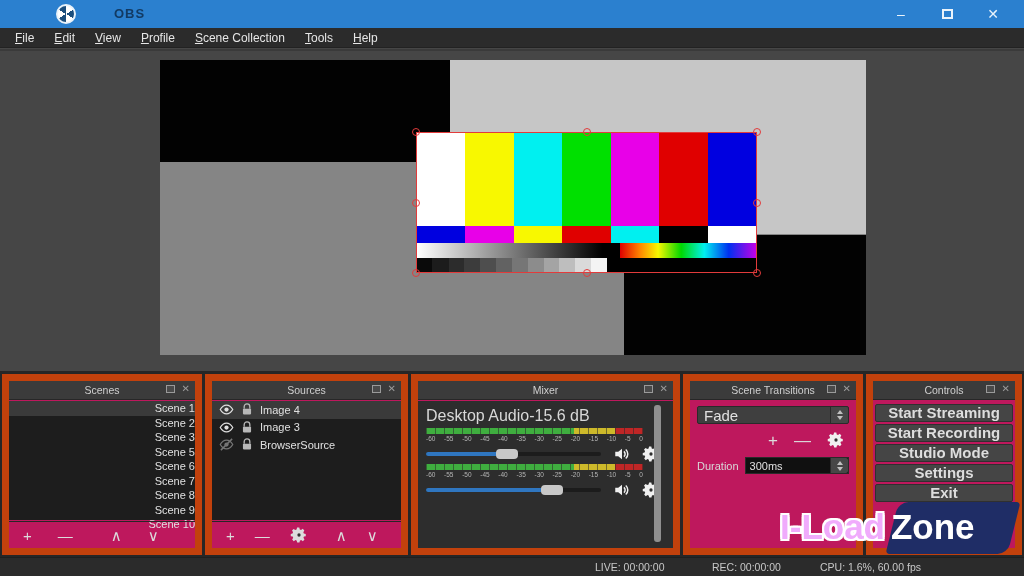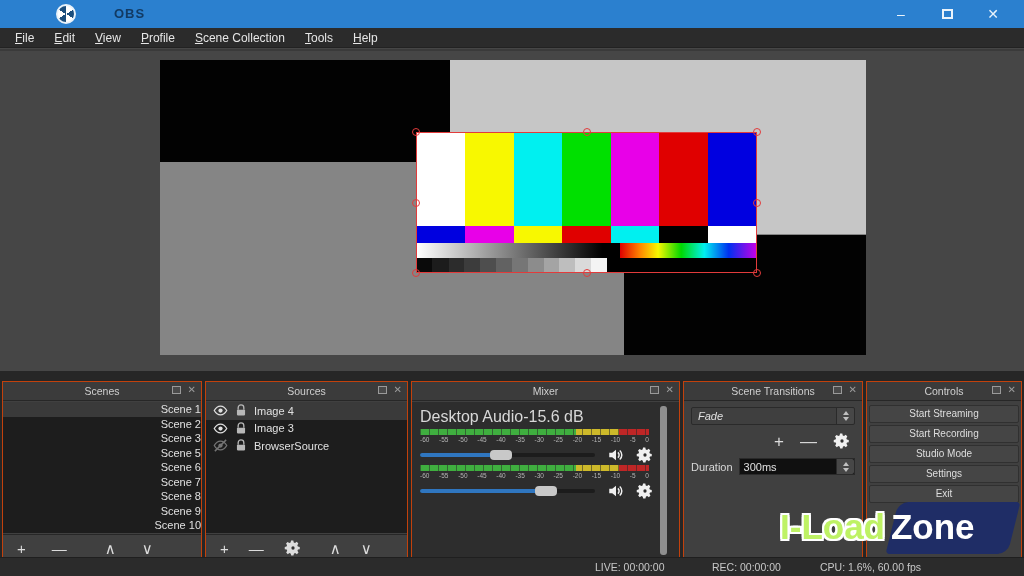--- a/index.html
+++ b/index.html
@@ -37,21 +37,21 @@
   .tp-grad .gray-ramp { position:absolute; left:0; top:0; width:57%; height:100%; background:linear-gradient(90deg,#ffffff,#000000 96%); }
   .tp-grad .rainbow { position:absolute; left:60%; top:0; width:40%; height:100%;
     background:linear-gradient(90deg,#e00000,#ff8800 15%,#f8f800 28%,#00d800 45%,#00f0f0 62%,#0030f0 80%,#c400e8 100%); }
   .tp-steps { position:absolute; left:0; top:90%; width:100%; height:10%; background:#000; }
   .tp-steps .ramp { position:absolute; left:0; top:0; width:56%; height:100%;
     background:linear-gradient(90deg,#0a0a0a 0 8%,#1c1c1c 8% 16.6%,#2c2c2c 16.6% 25%,#3c3c3c 25% 33.3%,#4e4e4e 33.3% 41.6%,#626262 41.6% 50%,#767676 50% 58.3%,#8c8c8c 58.3% 66.6%,#a4a4a4 66.6% 75%,#bebebe 75% 83.3%,#dadada 83.3% 91.6%,#f4f4f4 91.6% 100%); }
   .handle { position:absolute; width:8px; height:8px; border:1px solid #e23b3b; border-radius:50%; background:transparent; }
 
   
   .docks { position:absolute; left:0; top:371px; width:1024px; height:186px; background:#262626; }
-  .panel { position:absolute; top:10px; height:181px; background:#404040; border:1px solid #c2410c; }
+  .panel { position:absolute; top:3px; height:181px; background:#be185d; border:7px solid #c2410c; }
   .panel-header { height:19px; background:#3b3b3b; border-bottom:1px solid #272727; position:relative; display:flex; align-items:center; justify-content:center; }
   .panel-title { font-size:10.5px; color:#cfcfcf; }
   .hdr-icons { position:absolute; right:5px; top:3px; display:flex; align-items:center; gap:7px; }
   .float-ico { width:9px; height:8px; border:1px solid #9a9a9a; background:#4a4a4a; display:inline-block; }
   .close-ico { color:#9a9a9a; font-size:10px; line-height:10px; }
 
   #scenes-panel { left:2px; width:200px; }
   #sources-panel { left:205px; width:203px; }
   #mixer-panel { left:411px; width:269px; }
   #transitions-panel { left:683px; width:180px; }
@@ -83,45 +83,45 @@
   .vol-fill { position:absolute; left:0; top:0; height:100%; background:#2f76c0; border-radius:2px; }
   .vol-handle { position:absolute; top:-3px; width:22px; height:10px; background:#c8c8c8; border-radius:4px; }
   .spk { position:absolute; left:186px; top:-3px; width:20px; height:18px; }
   .gear18 { width:18px; height:18px; }
   .slider-row .gear-pos { position:absolute; left:216px; top:-3px; }
   .mixer-scroll { position:absolute; right:12px; top:4px; width:7px; bottom:6px; background:#8f8f8f; border-radius:3px; }
 
   
   .trans-body { position:absolute; left:0; top:20px; right:0; bottom:0; padding:5px 7px; }
   .combo { height:18px; background:#3f3f3f; border:1px solid #2a2a2a; border-radius:2px; display:flex; align-items:center; justify-content:space-between; }
-  .combo-label { font-size:11px; color:#e0e0e0; padding-left:6px;font-style:italic; }
+  .combo-label { font-size:15px; color:#e0e0e0; padding-left:6px; }
   .spin { width:18px; height:100%; border-left:1px solid #2a2a2a; display:flex; flex-direction:column; align-items:center; justify-content:center; gap:2px; background:#474747; border-radius:0 2px 2px 0; }
   .tri-up { width:0; height:0; border-left:3px solid transparent; border-right:3px solid transparent; border-bottom:4px solid #c0c0c0; }
   .tri-dn { width:0; height:0; border-left:3px solid transparent; border-right:3px solid transparent; border-top:4px solid #c0c0c0; }
   .trans-tools { display:flex; justify-content:flex-end; align-items:center; gap:16px; margin-top:7px; padding-right:4px; }
   .trans-tools .tool-glyph { font-size:17px; }
   .duration-row { display:flex; align-items:center; margin-top:8px; gap:6px; }
   .duration-label { font-size:11px; color:#d8d8d8; }
   .spinbox { flex:1; height:17px; background:#101010; border:1px solid #2a2a2a; display:flex; align-items:center; justify-content:space-between; }
   .spinbox-value { font-size:11px; color:#e0e0e0; padding-left:4px; }
 
   
   .controls-body { position:absolute; left:0; top:20px; right:0; bottom:0; padding:3px 2px; display:flex; flex-direction:column; gap:2.5px; }
-  .ctl-btn { height:17.5px; background:#454545; border:1px solid #303030; border-radius:2px; color:#dedede; font-size:10px; display:flex; align-items:center; justify-content:center; }
+  .ctl-btn { height:17.5px; background:#454545; border:1px solid #303030; border-radius:2px; color:#dedede; font-size:15px; display:flex; align-items:center; justify-content:center;font-weight:bold; }
 
   
   .statusbar { position:absolute; left:0; top:557px; width:1024px; height:19px; background:#2b2b2b; border-top:1px solid #1f1f1f; font-size:10.5px; color:#c8c8c8; }
   .statusbar span { position:absolute; top:3px; }
   #st-live { left:595px; } #st-rec { left:712px; } #st-cpu { left:820px; }
 
   
   .watermark { position:absolute; left:776px; top:500px; width:244px; height:58px; }
   .wm-banner { position:absolute; left:116px; top:2px; width:122px; height:52px; background:#1f2d66; transform:skewX(-14deg); border-radius:10px 4px 10px 4px; }
   .wm-text { position:absolute; left:4px; top:7px; font-size:35px; font-weight:bold; letter-spacing:0; white-space:nowrap; }
-  .wm-p1 { color:#bef264; text-shadow:-2px -2px 0 #fff,2px -2px 0 #fff,-2px 2px 0 #fff,2px 2px 0 #fff,0 -2px 0 #fff,0 2px 0 #fff,-2px 0 0 #fff,2px 0 0 #fff;margin-top:46px; }
+  .wm-p1 { color:#f0abfc; text-shadow:-2px -2px 0 #fff,2px -2px 0 #fff,-2px 2px 0 #fff,2px 2px 0 #fff,0 -2px 0 #fff,0 2px 0 #fff,-2px 0 0 #fff,2px 0 0 #fff;margin-top:46px; }
   .wm-p2 { color:#ffffff; margin-left:6px; }
 
   svg { display:block; }
 </style>
 </head>
 <body>
 
 <div class="titlebar">
   <span class="obs-logo"></span>
   <span class="app-title">OBS</span>

